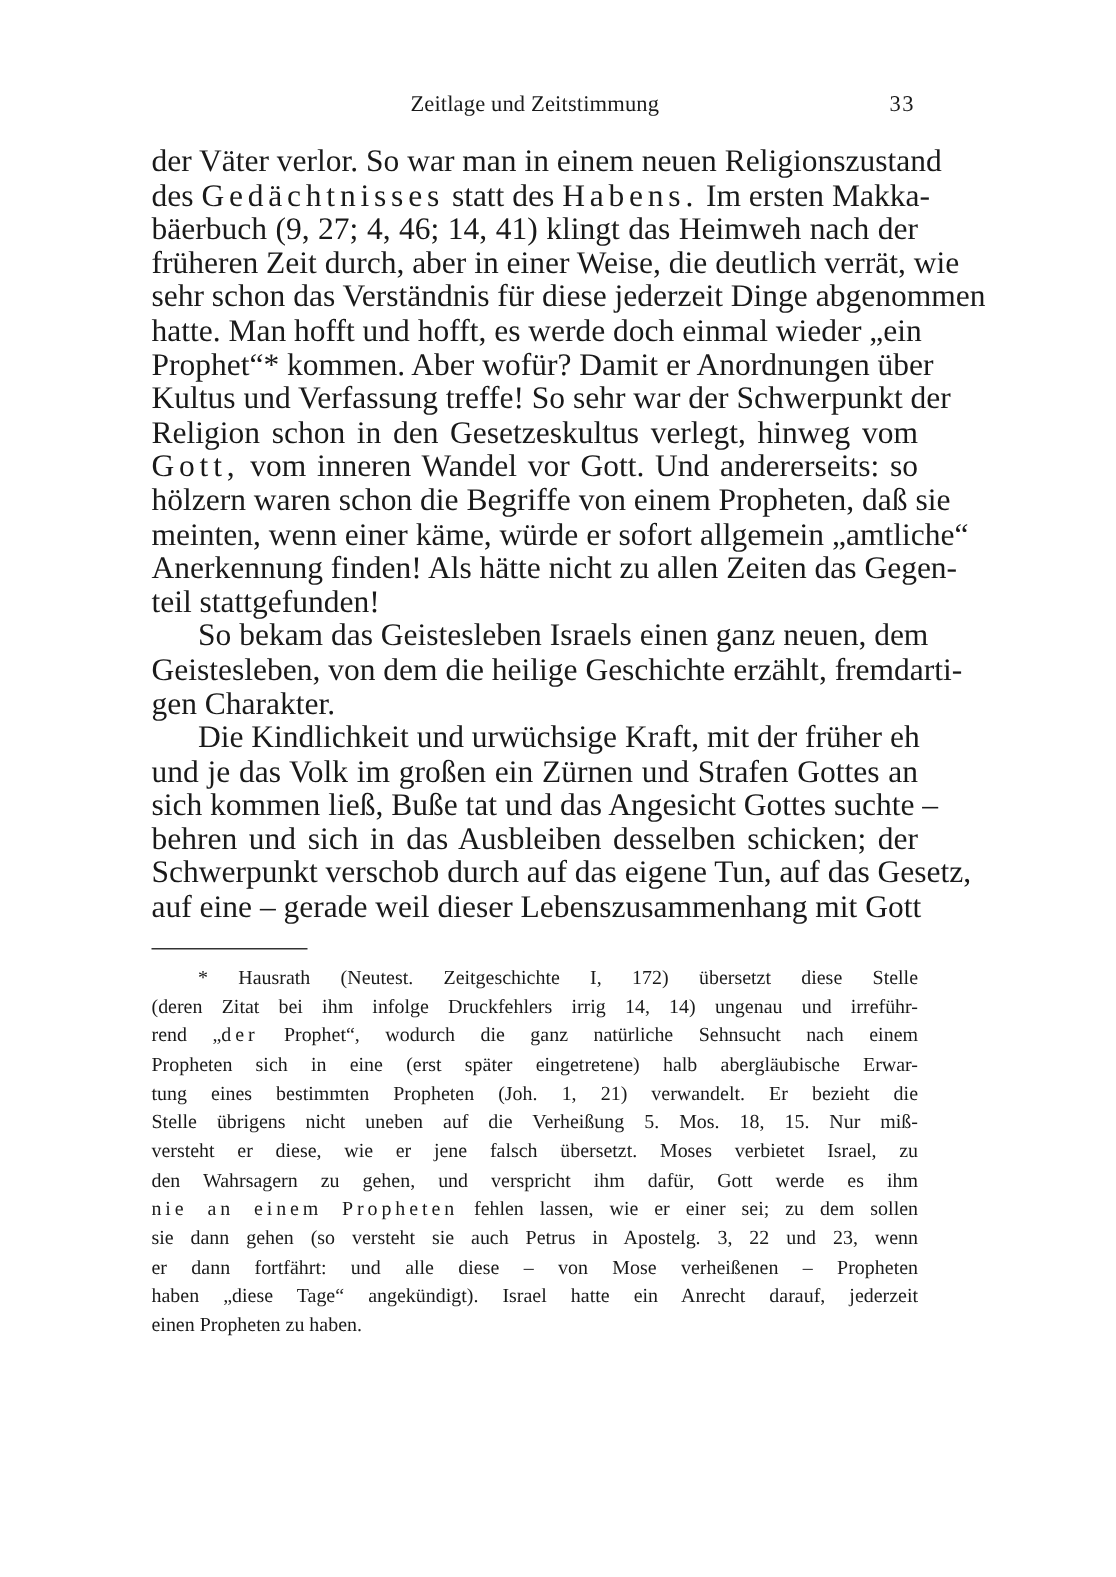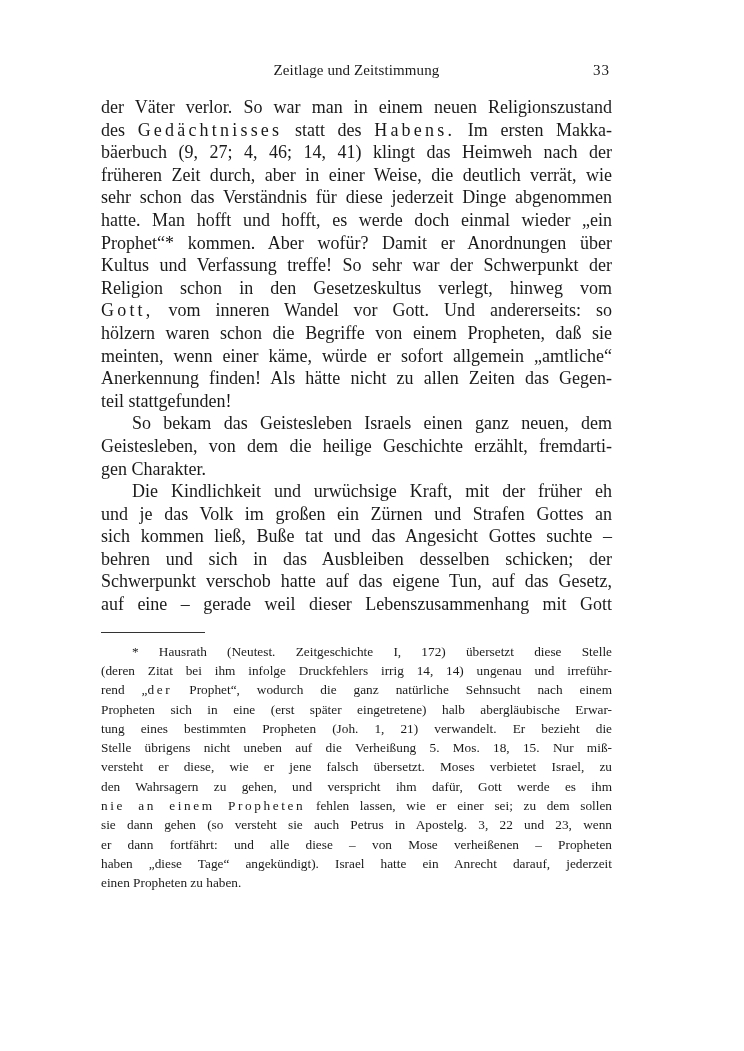--- a/index.html
+++ b/index.html
@@ -1,21 +1,21 @@
 <!DOCTYPE html>
 <html><head>
 <meta charset="utf-8">
 <style>
   html, body { margin: 0; padding: 0; background: #ffffff; }
   body { width: 744px; height: 1051px; position: relative; overflow: hidden; color: #1a1a1a; }
   .page { position: absolute; left: 101px; top: 58px; width: 511px; font-family: "Liberation Serif", "DejaVu Serif", serif; }
   .running-head { position: relative; height: 24px; font-size: 15px; }
   .running-title { position: absolute; left: 0; right: 0; text-align: center; top: 4px; letter-spacing: 0.1px; }
   .page-number { position: absolute; right: 2px; top: 4px; letter-spacing: 1px; text-align: center; }
-  .body-text { margin-top: 14px; font-size: 18px; line-height: 22.6px; }
+  .body-text { margin-top: 14px; font-size: 21px; line-height: 22.6px; }
   .line { display: block; text-align: justify; text-align-last: justify; white-space: nowrap; height: 22.6px; }
   .line.last { text-align-last: left; }
   .line.indent { padding-left: 31px; }
   .sp { letter-spacing: 3.2px; }
   .fn-rule { margin-top: 16px; width: 104px; border-top: 1px solid #333; height: 0; }
   .footnote { margin-top: 9px; font-size: 13.3px; line-height: 19.3px; }
   .footnote .line { height: 19.3px; }
   .footnote .line.indent { padding-left: 31px; font-family: Liberation Serif, serif; }
   .footnote .sp { letter-spacing: 2.6px; }
 </style>
@@ -43,21 +43,21 @@
       <span class="line">meinten, wenn einer käme, würde er sofort allgemein „amtliche“</span>
       <span class="line">Anerkennung finden! Als hätte nicht zu allen Zeiten das Gegen-</span>
       <span class="line last">teil stattgefunden!</span>
       <span class="line indent">So bekam das Geistesleben Israels einen ganz neuen, dem</span>
       <span class="line">Geistesleben, von dem die heilige Geschichte erzählt, fremdarti-</span>
       <span class="line last">gen Charakter.</span>
       <span class="line indent">Die Kindlichkeit und urwüchsige Kraft, mit der früher eh</span>
       <span class="line">und je das Volk im großen ein Zürnen und Strafen Gottes an</span>
       <span class="line">sich kommen ließ, Buße tat und das Angesicht Gottes suchte –</span>
       <span class="line">behren und sich in das Ausbleiben desselben schicken; der</span>
-      <span class="line">Schwerpunkt verschob hatte auf das eigene Tun, auf das Gesetz,</span>
+      <span class="line">Schwerpunkt verschob durch auf das eigene Tun, auf das Gesetz,</span>
       <span class="line">auf eine – gerade weil dieser Lebenszusammenhang mit Gott</span>
     </div>
 
   <div class="fn-rule"></div>
 
   <div class="footnote" id="footnote">
       <span class="line indent">* Hausrath (Neutest. Zeitgeschichte I, 172) übersetzt diese Stelle</span>
       <span class="line">(deren Zitat bei ihm infolge Druckfehlers irrig 14, 14) ungenau und irreführ-</span>
       <span class="line"><span>rend „</span><span class="sp">der</span><span> Prophet“, wodurch die ganz natürliche Sehnsucht nach einem</span></span>
       <span class="line">Propheten sich in eine (erst später eingetretene) halb abergläubische Erwar-</span>

